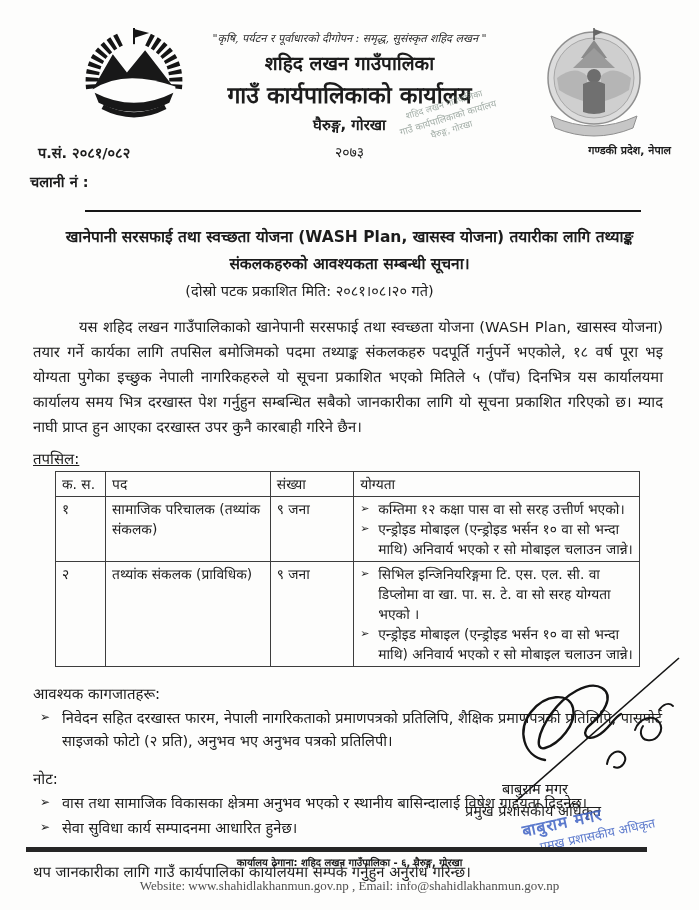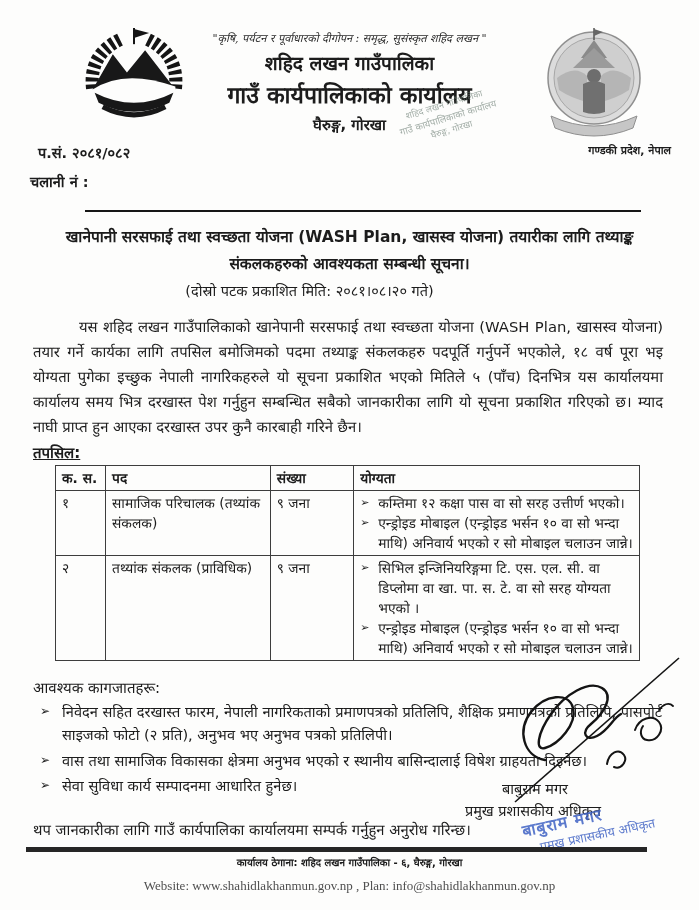--- a/index.html
+++ b/index.html
@@ -33,27 +33,27 @@
   .center-stamp .cs3 { font-size:9px;  line-height:13px; }
   .header-rule { position:absolute; left:85px; right:58px; bottom:0; height:0;
                  border-top:2px solid #161616; }
   
   .subject { margin-top:12px; text-align:center; }
   .subject .s1, .subject .s2 { font-size:15.5px; font-weight:bold; line-height:27px; padding:0 30px; }
   .subject .s3 { font-size:14.5px; line-height:26px; transform:translateX(-40px); }
   
   .body-par { margin:10px 36px 0 33px; font-size:14.8px; line-height:25px;
               text-align:justify; text-indent:46px; }
-  .tapasil { margin:3px 0 0 33px; font-size:15px; font-weight:bold; text-decoration:underline; }
+  .tapasil { margin:9px 0 0 33px; font-size:15px; font-weight:normal; text-decoration:underline; }
   
   table.notice { border-collapse:collapse; margin:3px 0 0 55px; width:585px;
                  font-size:13.8px; }
   table.notice th, table.notice td { border:1px solid #3d3d3d; vertical-align:top;
                  padding:2px 6px; text-align:left; line-height:20px; }
-  table.notice th { font-weight:bold; height:24px; }
+  table.notice th { font-weight:normal; height:24px; }
   .col-sn{width:48px;} .col-post{width:158px;} .col-cnt{width:80px;} .col-qual{width:274px;}
   .qrow { display:flex; align-items:flex-start; }
   .qmark { flex:0 0 18px; font-size:11px; line-height:20px; }
   .qtext { flex:1; line-height:20px; }
   
   .sec-heading { margin:16px 0 0 33px; font-size:15px; font-weight:normal; }
   .blist { margin:3px 36px 0 40px; }
   .blist .qmark { flex:0 0 22px; font-size:12px; line-height:23px; }
   .blist .qtext { line-height:23px; font-size:14.6px; }
   .blist .qrow { margin-top:2px; }
@@ -107,20 +107,21 @@
       <path d="M94,54 Q76,40 64,52 L64,78 Q80,74 92,66 Z" fill="#b5b5b5"></path>
       <circle cx="57" cy="52" r="7" fill="#6d6d6d"></circle>
       <path d="M46,88 Q57,92 68,88 L68,60 Q57,54 46,60 Z" fill="#707070"></path>
       <path d="M14,92 Q57,112 100,92 L96,104 Q57,120 18,104 Z" fill="#c6c6c6" stroke="#8f8f8f" stroke-width="1"></path>
     </svg>
 
     <div class="slogan">"कृषि, पर्यटन र पूर्वाधारको दीगोपन : समृद्ध, सुसंस्कृत शहिद लखन "</div>
     <div class="title1">शहिद लखन गाउँपालिका</div>
     <div class="title2">गाउँ कार्यपालिकाको कार्यालय</div>
     <div class="title3">घैरुङ्ग, गोरखा</div>
+    <div class="year">२०७३</div>
 
     <div class="refno">प.सं. २०८१/०८२</div>
     <div class="chalani">चलानी नं :</div>
     <div class="province">गण्डकी प्रदेश, नेपाल</div>
 
     <div class="center-stamp">
       <div class="cs1">शहिद लखन गाउँपालिका</div>
       <div class="cs2">गाउँ कार्यपालिकाको कार्यालय</div>
       <div class="cs3">घैरुङ्ग, गोरखा</div>
     </div>
@@ -180,20 +181,21 @@
     </table>
 
   <div class="sec-heading">आवश्यक कागजातहरू:</div>
   <div class="blist">
     <div class="qrow">
       <span class="qmark">➢</span>
       <span class="qtext">निवेदन सहित दरखास्त फारम, नेपाली नागरिकताको प्रमाणपत्रको प्रतिलिपि, शैक्षिक प्रमाणपत्रको प्रतिलिपि, पासपोर्ट साइजको फोटो (२ प्रति), अनुभव भए  अनुभव पत्रको प्रतिलिपी।</span>
     </div>
   </div>
 
+  <div class="sec-heading">नोट:</div>
   <div class="blist">
     <div class="qrow">
       <span class="qmark">➢</span>
       <span class="qtext">वास तथा सामाजिक विकासका क्षेत्रमा अनुभव  भएको र स्थानीय बासिन्दालाई विषेश ग्राहयता दिइनेछ।</span>
     </div>
     <div class="qrow">
       <span class="qmark">➢</span>
       <span class="qtext">सेवा सुविधा कार्य सम्पादनमा आधारित हुनेछ।</span>
     </div>
   </div>
@@ -211,15 +213,15 @@
   <div class="sig-name">बाबुराम मगर</div>
   <div class="sig-title">प्रमुख प्रशासकीय अधिकृत</div>
 
   <div class="blue-stamp">
     <div class="bs1">बाबुराम मगर</div>
     <div class="bs2">प्रमुख प्रशासकीय अधिकृत</div>
   </div>
 
   <div class="footer-rule"></div>
   <div class="footer-address">कार्यालय ठेगाना: शहिद लखन गाउँपालिका - ६, घैरुङ्ग, गोरखा</div>
-  <div class="footer-contact">Website: www.shahidlakhanmun.gov.np , Plan: info@shahidlakhanmun.gov.np</div>
+  <div class="footer-contact">Website: www.shahidlakhanmun.gov.np , Email: info@shahidlakhanmun.gov.np</div>
 
 </div>
 
 </body></html>

